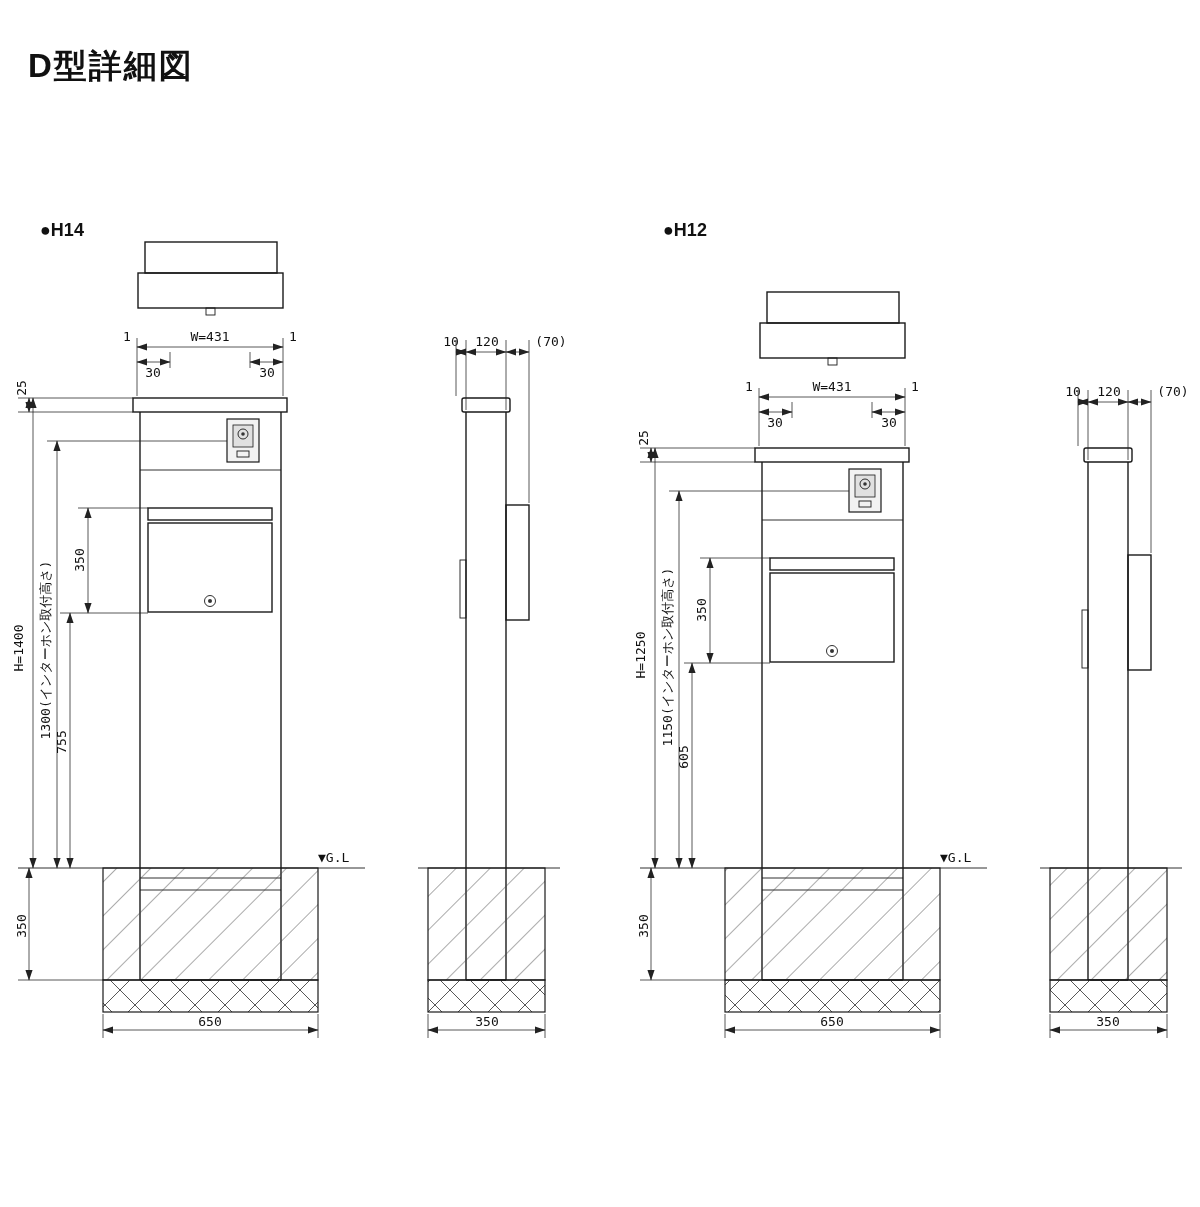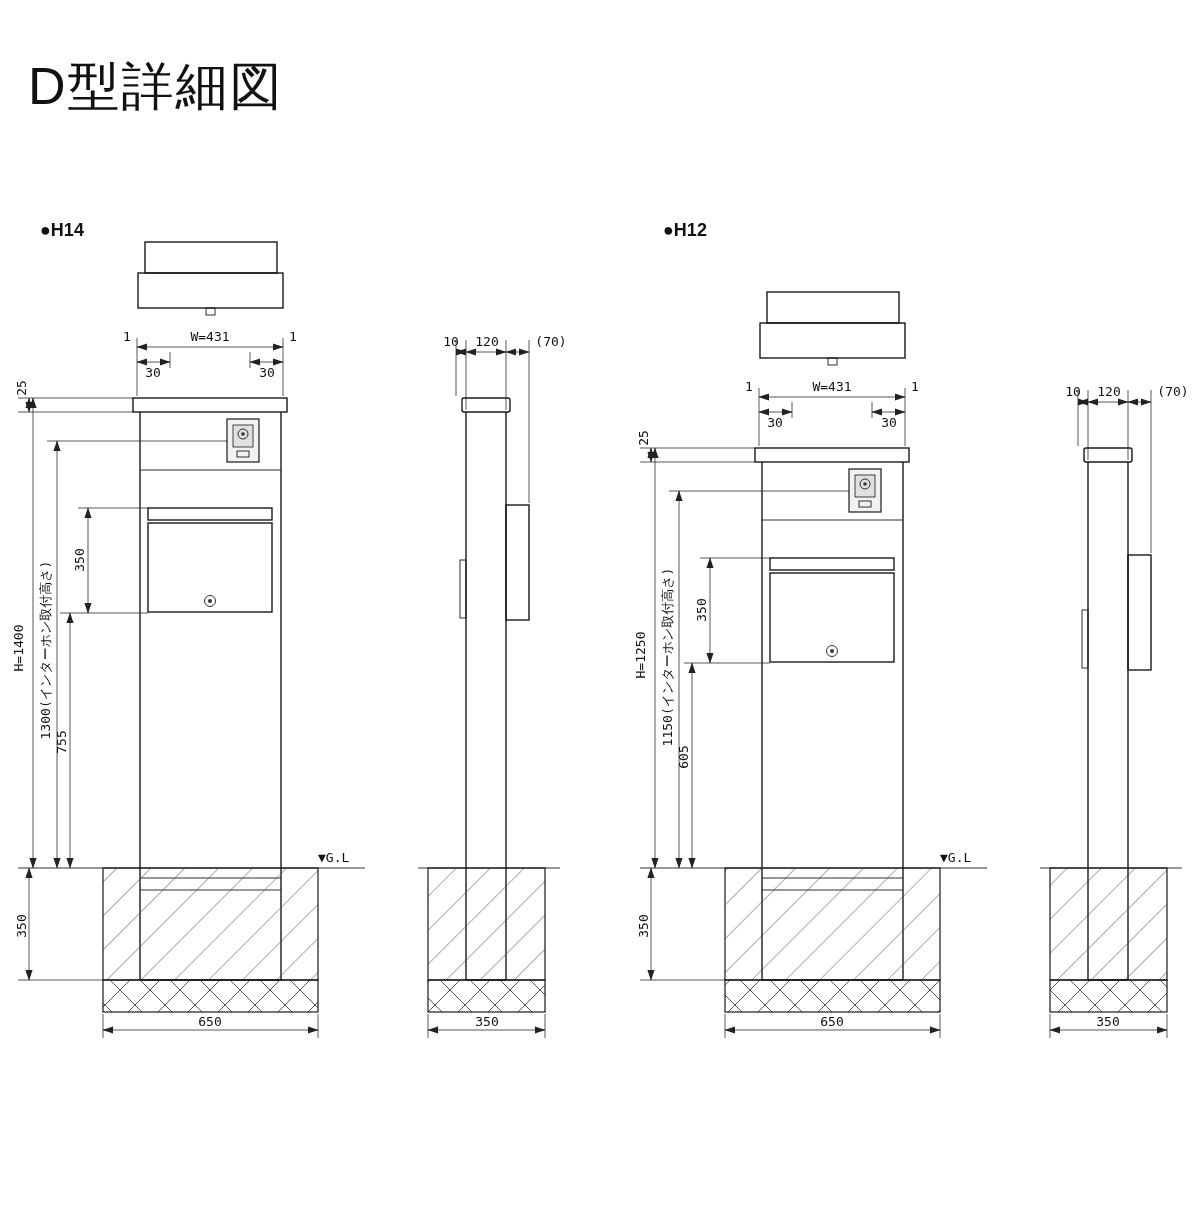--- a/index.html
+++ b/index.html
@@ -1,18 +1,18 @@
 <!DOCTYPE html>
 <html><head>
 <meta charset="utf-8">
 <style>
   html,body{margin:0;padding:0;background:#ffffff;}
   .page{position:relative;width:1200px;height:1207px;background:#fff;overflow:hidden;
         font-family:"Liberation Sans",sans-serif;}
-  .title{position:absolute;left:28px;top:52px;font-size:52px;font-weight:normal;color:#111;
+  .title{position:absolute;left:28px;top:44px;font-size:33px;font-weight:bold;color:#111;
          letter-spacing:2px;font-family:"Liberation Sans",sans-serif;}
   svg{position:absolute;left:0;top:0;}
   .ol{fill:none;stroke:#1a1a1a;stroke-width:1.4;}
   .tl{fill:none;stroke:#1a1a1a;stroke-width:0.9;}
   .dl{fill:none;stroke:#222;stroke-width:0.75;}
   .fnd{fill:url(#hatch);stroke:#1a1a1a;stroke-width:1.2;}
   .grv{fill:url(#gravel);stroke:#1a1a1a;stroke-width:1.2;}
   .fb{fill:#f2f2f2;stroke:#1a1a1a;stroke-width:1.2;}
   .fb2{fill:#e0e0e0;stroke:#1a1a1a;stroke-width:0.8;}
   text.dim{font-family:"DejaVu Sans Mono",monospace;font-size:13px;fill:#111;text-anchor:middle;}

